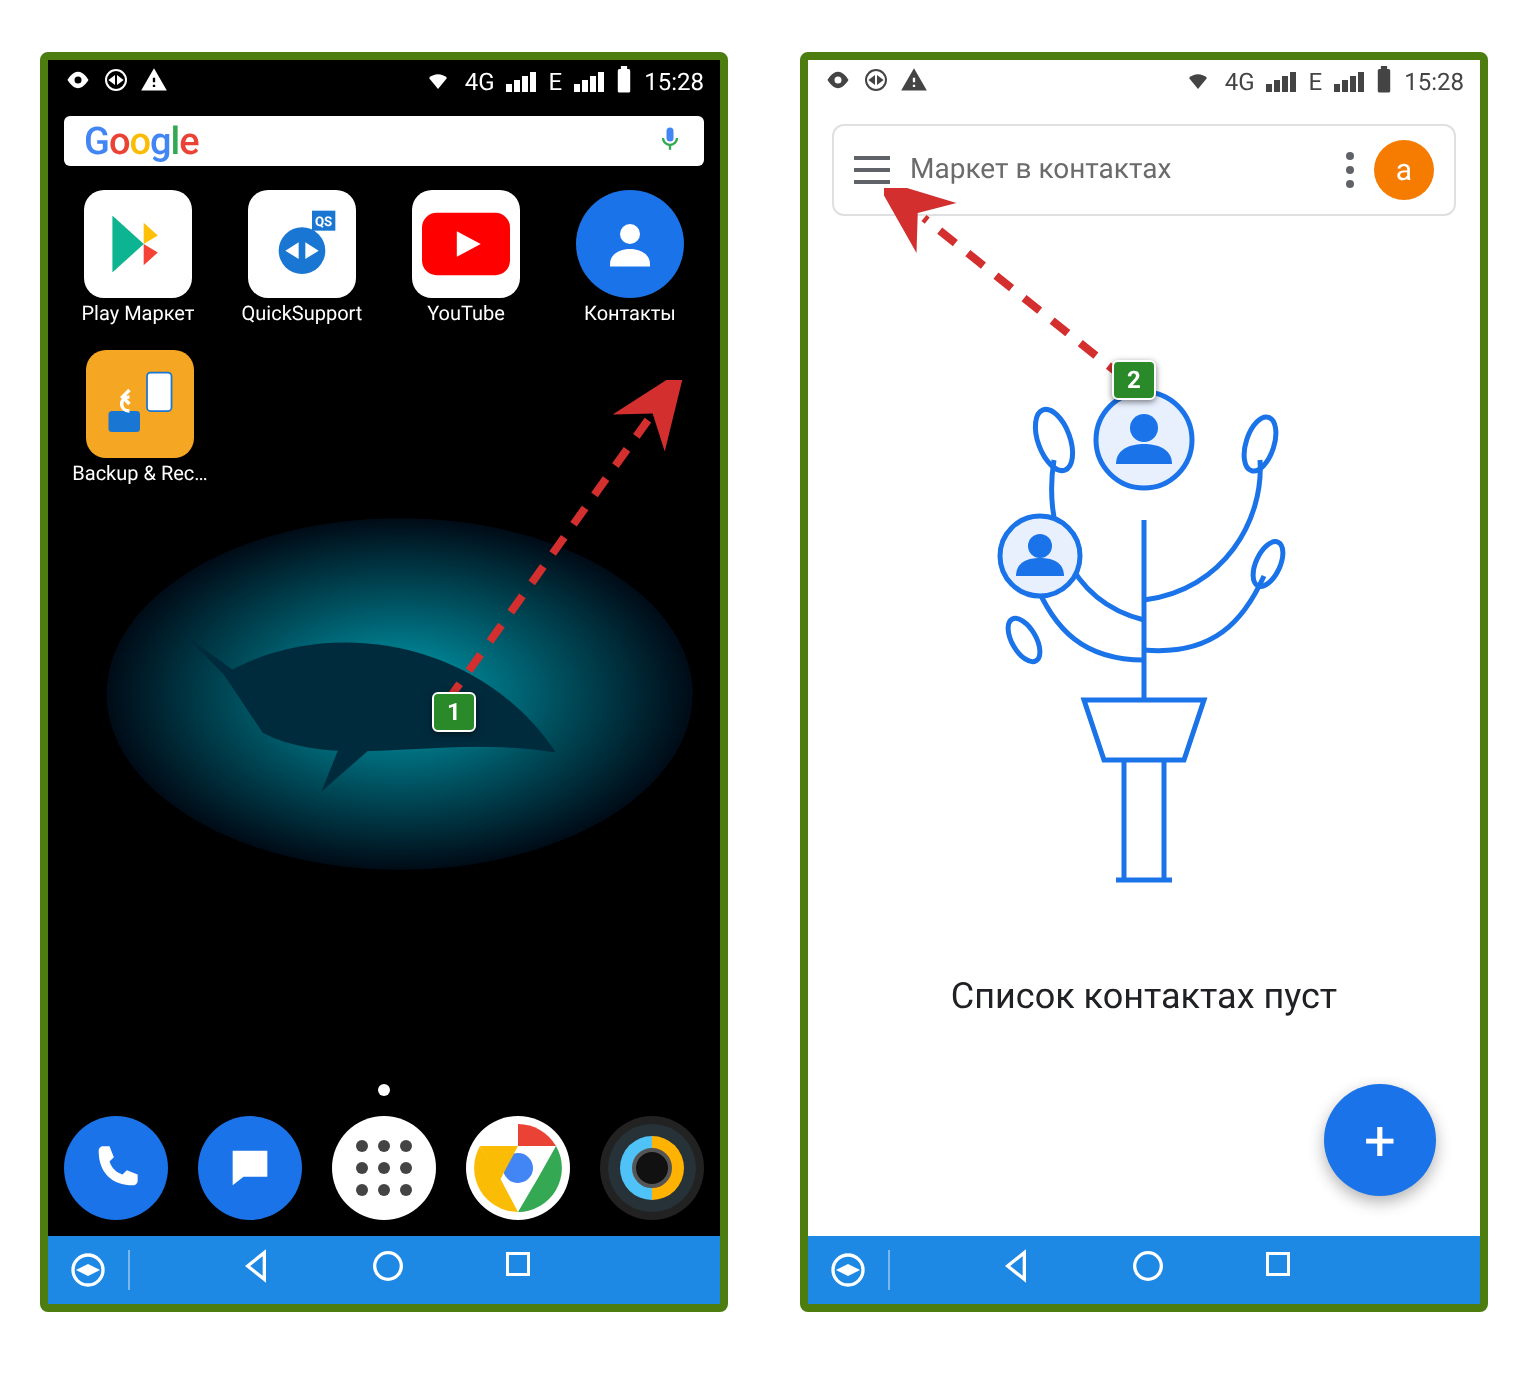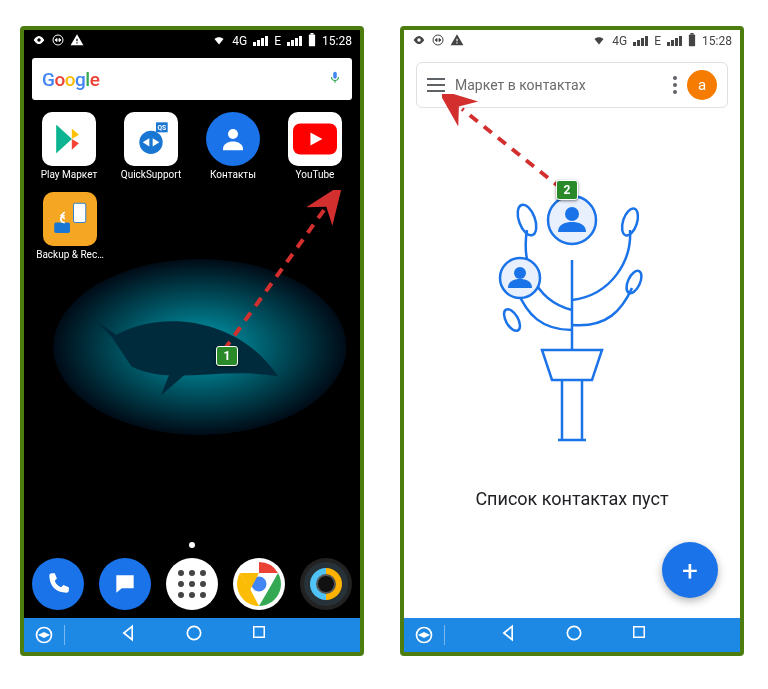--- a/index.html
+++ b/index.html
@@ -11,21 +11,21 @@
 
 .status { height:22px; display:flex; align-items:center; justify-content:space-between; padding:0 8px; font-size:12px; }
 .status.dark { background:#000; color:#fff; }
 .status.light { background:#fff; color:#444; }
 .st-left, .st-right { display:flex; align-items:center; gap:6px; }
 .sig { display:flex; align-items:flex-end; gap:1px;}
 .sig span { width:3px; background:currentColor; }
 .sig span:nth-child(1){height:4px}.sig span:nth-child(2){height:6px}.sig span:nth-child(3){height:8px}.sig span:nth-child(4){height:10px}
 
 
-.gsearch { margin:6px 8px; height:42px; background:#fff; border-radius:3px; display:flex; align-items:center; padding:0 10px; justify-content:space-between; }
+.gsearch { margin:6px 8px; height:25px; background:#fff; border-radius:3px; display:flex; align-items:center; padding:0 10px; justify-content:space-between; }
 .gsearch .glogo { font-size:19px; font-weight:500; letter-spacing:-0.5px;}
 .gsearch .glogo .b{color:#4285F4}.gsearch .glogo .r{color:#EA4335}.gsearch .glogo .y{color:#FBBC05}.gsearch .glogo .g{color:#34A853}
 .mic-icon { color:#4285F4; font-size:16px;}
 .grid { padding:0 4px; }
 .row { display:flex; }
 .appcell { width:84px; text-align:center; padding:6px 0; }
 .appcell .label { color:#fff; font-size:10px; margin-top:3px; white-space:nowrap; overflow:hidden;}
 .icn { width:54px; height:54px; margin:0 auto; border-radius:10px; display:flex; align-items:center; justify-content:center; position:relative; }
 .icn.play { background:#fff; }
 .icn.qs { background:#fff; }
@@ -147,36 +147,36 @@
               <rect x="2" y="2" width="44" height="44" rx="6" fill="#fff"></rect>
               <rect x="30" y="4" width="14" height="12" fill="#1976D2"></rect>
               <text x="37" y="13" font-size="8" fill="#fff" text-anchor="middle" font-weight="bold">QS</text>
               <circle cx="24" cy="28" r="14" fill="#1976D2"></circle>
               <path d="M14 28l8-5v10zM34 28l-8-5v10z" fill="#fff"></path>
             </svg>
         </div>
         <div class="label">QuickSupport</div>
       </div>
       <div class="appcell">
+        <div class="icn yt">
+          <svg width="44" height="32" viewBox="0 0 48 34">
+              <rect width="48" height="34" rx="8" fill="#FF0000"></rect>
+              <path d="M19 10l13 7-13 7z" fill="#fff"></path>
+            </svg>
+        </div>
+        <div class="label">YouTube</div>
+      </div>
+      <div class="appcell">
         <div class="icn contacts">
           <svg width="30" height="30" viewBox="0 0 24 24" fill="#fff">
               <circle cx="12" cy="8" r="4"></circle>
               <path d="M4 20c0-4 4-6 8-6s8 2 8 6v1H4z"></path>
             </svg>
         </div>
         <div class="label">Контакты</div>
-      </div>
-      <div class="appcell">
-        <div class="icn yt">
-          <svg width="44" height="32" viewBox="0 0 48 34">
-              <rect width="48" height="34" rx="8" fill="#FF0000"></rect>
-              <path d="M19 10l13 7-13 7z" fill="#fff"></path>
-            </svg>
-        </div>
-        <div class="label">YouTube</div>
       </div>
     </div>
     <div class="row">
       <div class="appcell">
         <div class="icn br">
           <svg width="42" height="42" viewBox="0 0 48 48">
               <rect x="28" y="6" width="14" height="22" rx="2" fill="#fff" stroke="#1976D2"></rect>
               <rect x="6" y="28" width="18" height="12" rx="2" fill="#1976D2"></rect>
               <path d="M18 20c-6 0-6 8 0 8" stroke="#fff" stroke-width="2" fill="none"></path>
               <path d="M18 16l-4 4 4 4" stroke="#fff" stroke-width="2" fill="none"></path>

